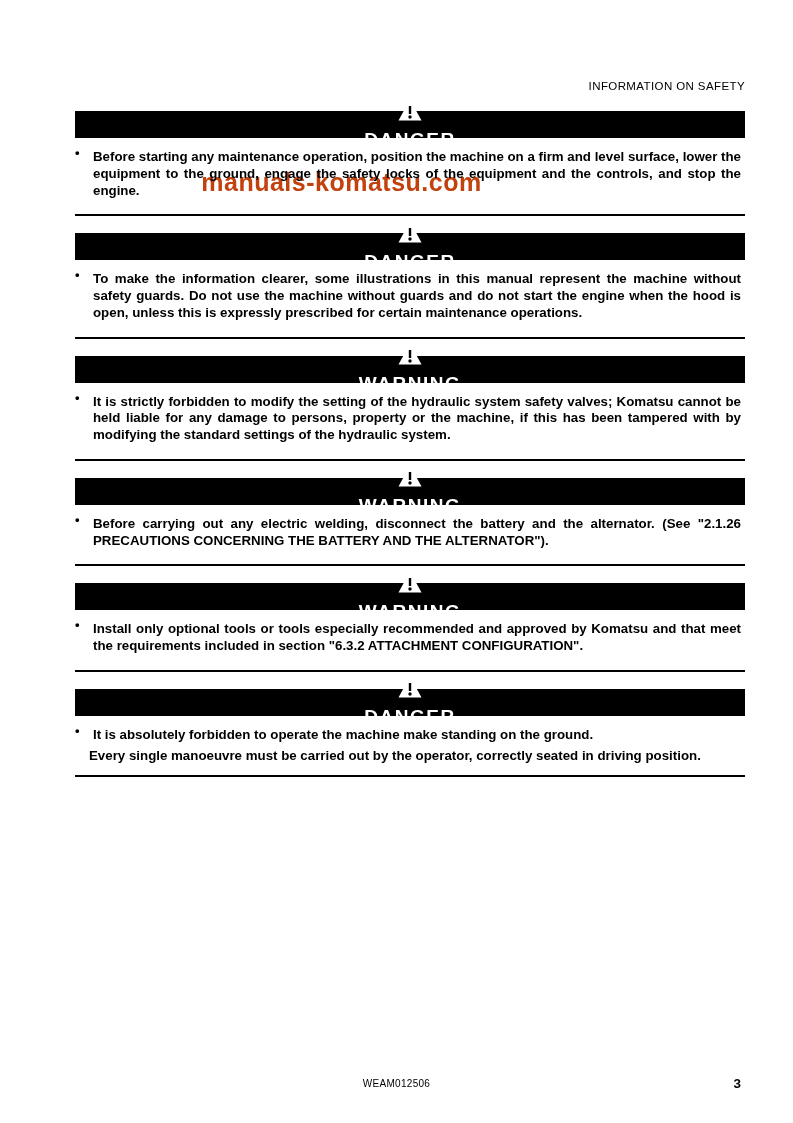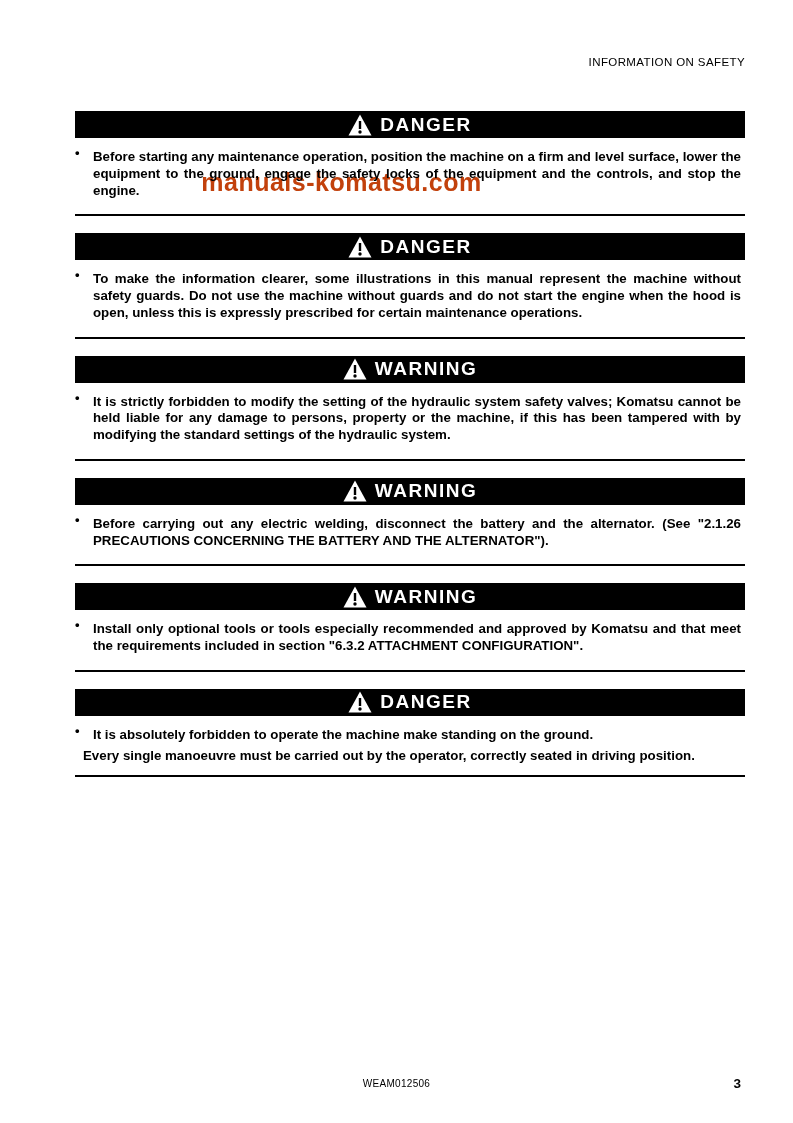--- a/index.html
+++ b/index.html
@@ -8,21 +8,21 @@
     width: 793px;
     height: 1123px;
     margin: 0 auto;
     background: #ffffff;
     font-family: "Liberation Sans", sans-serif;
     color: #000;
     overflow: hidden;
   }
   .header-right {
     position: absolute;
-    top: 56px;
+    top: 80px;
     right: 48px;
     font-size: 11.5px;
     letter-spacing: 0.4px;
   }
   .content {
     position: absolute;
     left: 75px;
     top: 111px;
     width: 670px;
   }
@@ -32,20 +32,21 @@
     margin-bottom: 17px;
   }
   .banner {
     background: #000;
     color: #fff;
     height: 27px;
     display: flex;
     align-items: center;
     justify-content: center;
     gap: 8px;
+    flex-direction: column;
   }
   .banner-label {
     font-weight: bold;
     font-size: 19px;
     letter-spacing: 1.5px;
   }
   .tri-icon { display: inline-flex; align-items: center; }
   .tri-icon svg { display: block; }
   .section-body {
     padding-top: 7px;
@@ -59,21 +60,21 @@
     width: 14px;
     font-size: 13px;
     line-height: 1.26;
   }
   .section-text {
     flex: 1;
     margin: 4px;
     text-align: justify;
   }
   .cont-line {
-    margin: 0 0 0 8px;
+    margin: 0 0 0 14px;
     text-align: left;
   }
   .watermark {
     position: absolute;
     left: 0;
     right: 110px;
     top: 168px;
     text-align: center;
     font-size: 25px;
     font-weight: bold;

